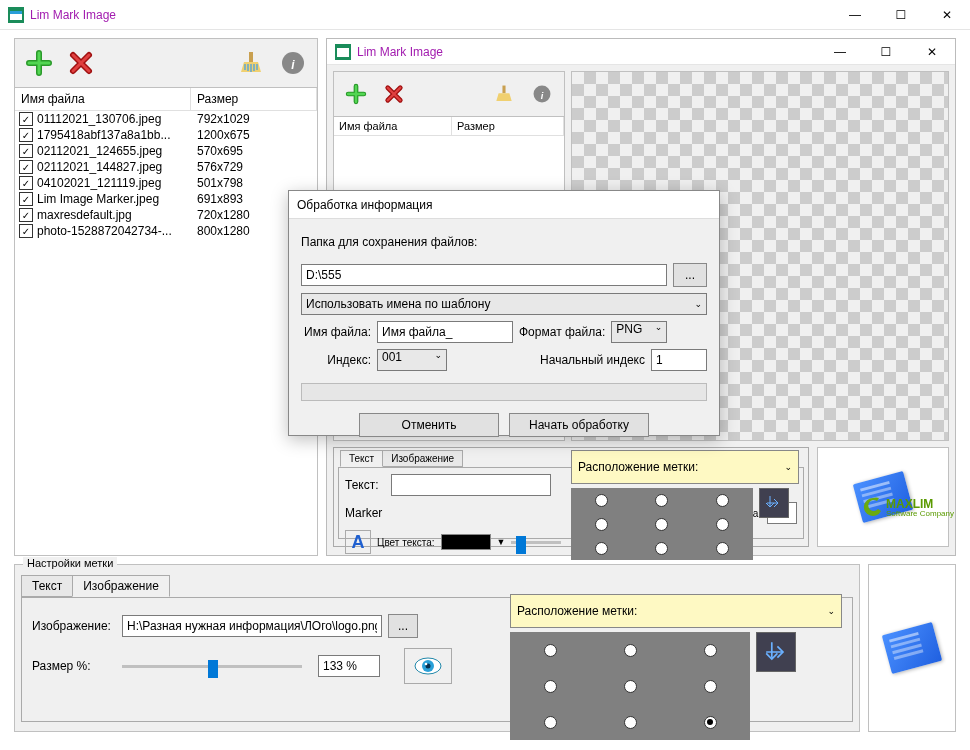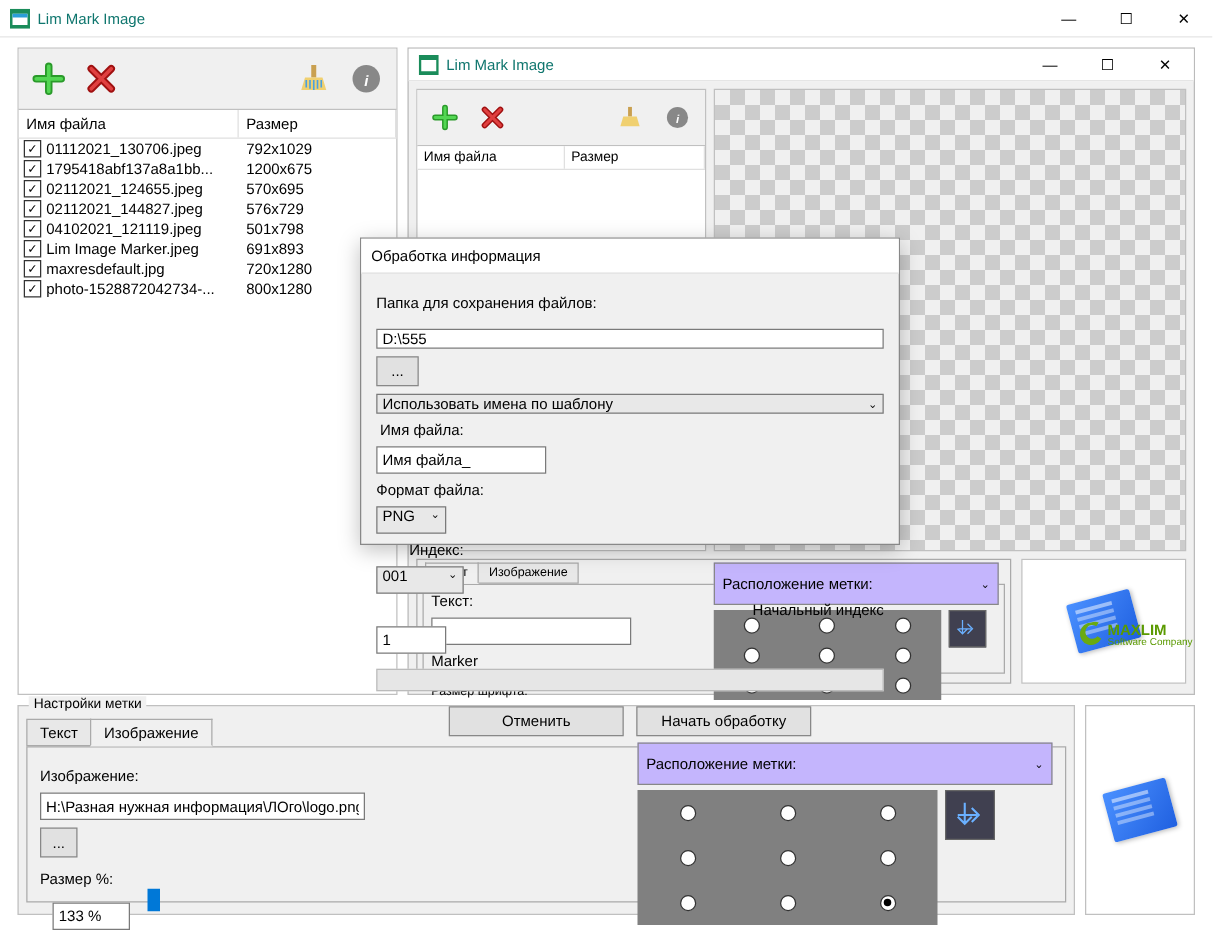--- a/index.html
+++ b/index.html
@@ -1,20 +1,20 @@
 <!DOCTYPE html>
 <html><head>
 <meta charset="utf-8">
 <style>
 * { box-sizing: border-box; margin: 0; padding: 0; font-family: "Segoe UI", Tahoma, sans-serif; font-size: 12px; }
 body { background: #fff; width: 970px; height: 750px; overflow: hidden; position: relative; }
 
 .titlebar { height: 30px; display: flex; align-items: center; padding: 0 0 0 8px; background: #fff; border-bottom: 1px solid #e5e5e5; }
 .titlebar .app-icon { width: 16px; height: 16px; margin-right: 6px; }
-.titlebar .title { flex: 1; color: #0f766e; }
+.titlebar .title { flex: 1; color: #a21caf; }
 .titlebar .winbtns { display: flex; }
 .titlebar .winbtn { width: 46px; height: 30px; display: flex; align-items: center; justify-content: center; color: #000; }
 
 
 .left-panel { position: absolute; top: 38px; left: 14px; width: 304px; height: 518px; background: #fff; border: 1px solid #c0c0c0; }
 .toolbar { height: 48px; display: flex; align-items: center; padding: 4px; gap: 2px; background: #f0f0f0; }
 .toolbar .spacer { flex: 1; }
 .tbtn { width: 40px; height: 40px; display: flex; align-items: center; justify-content: center; border: 1px solid transparent; border-radius: 2px; }
 
 .filelist { border-top: 1px solid #c0c0c0; }
@@ -33,37 +33,37 @@
 .child-window .tbtn { width: 36px; height: 36px; }
 .child-window .fl-head div { font-size: 11px; padding: 3px 5px; }
 
 .checker-bg { position: absolute; top: 32px; left: 244px; right: 6px; height: 370px; background-image: linear-gradient(45deg,#ccc 25%,transparent 25%),linear-gradient(-45deg,#ccc 25%,transparent 25%),linear-gradient(45deg,transparent 75%,#ccc 75%),linear-gradient(-45deg,transparent 75%,#ccc 75%); background-size: 24px 24px; background-position: 0 0,0 12px,12px -12px,-12px 0; border: 1px solid #c0c0c0; }
 
 
 .dialog { position: absolute; top: 190px; left: 288px; width: 432px; height: 246px; background: #f0f0f0; border: 1px solid #888; box-shadow: 0 4px 16px rgba(0,0,0,0.25); z-index: 10; }
 .dialog-title { height: 28px; display: flex; align-items: center; padding: 0 8px; background: #fff; border-bottom: 1px solid #ddd; }
 .dialog-body { padding: 10px 12px; }
 .dialog-body .lbl { display: block; margin: 6px 0 14px; }
-.row { display: flex; gap: 6px; margin-bottom: 6px; flex-direction: column; }
+.row { display: flex; align-items: center; gap: 6px; margin-bottom: 6px; }
 .input { height: 22px; border: 1px solid #7a7a7a; background: #fff; padding: 0 4px; }
 .select { height: 22px; border: 1px solid #7a7a7a; background: #e8e8e8; padding: 0 4px; }
 .btn { height: 24px; border: 1px solid #888; background: #e1e1e1; padding: 0 14px; }
 .progress { height: 18px; border: 1px solid #bbb; background: #e6e6e6; margin: 12px 0; }
 .dlg-actions { display: flex; justify-content: center; gap: 10px; }
 
 
 .settings-outer { position: absolute; left: 14px; top: 564px; width: 846px; height: 168px; border: 1px solid #c0c0c0; background: #f0f0f0; }
 .group-title { position: absolute; top: -8px; left: 8px; background: #f0f0f0; padding: 0 4px; font-size: 11px; }
 .tabs { display: flex; margin: 10px 0 0 6px; }
 .tab { padding: 3px 10px; border: 1px solid #aaa; background: #e8e8e8; margin-right: -1px; position: relative; }
 .tab.active { background: #f0f0f0; border-bottom-color: #f0f0f0; z-index: 1; }
 .tab-panel { border: 1px solid #aaa; margin: 0 6px 6px 6px; padding: 10px; height: 125px; }
 
 .position-grid { position: absolute; top: 10px; right: 10px; width: 332px; }
-.pos-combo { width: 100%; height: 20px; border: 1px solid #888; background: #c4b5fd; display: flex; align-items: center; padding: 16px 6px; justify-content: space-between; margin-bottom: 4px; }
+.pos-combo { width: 100%; height: 20px; border: 1px solid #888; background: #fef9c3; display: flex; align-items: center; padding: 16px 6px; justify-content: space-between; margin-bottom: 4px; }
 .grid-wrap { display: flex; gap: 6px; }
 .grid9 { width: 240px; height: 108px; background: #808080; display: grid; grid-template-columns: repeat(3,1fr); grid-template-rows: repeat(3,1fr); }
 .grid9 .cell { display: flex; align-items: center; justify-content: center; }
 .radio { width: 13px; height: 13px; border-radius: 50%; border: 1px solid #333; background: #fff; display: flex; align-items: center; justify-content: center; }
 .radio.sel::after { content: ""; width: 6px; height: 6px; border-radius: 50%; background: #000; }
 .arrow-btn { width: 40px; height: 40px; background: #404050; border: 1px solid #666; display: flex; align-items: center; justify-content: center; }
 
 
 .thumb-outer { position: absolute; left: 868px; top: 564px; width: 88px; height: 168px; border: 1px solid #c0c0c0; background: #fff; display: flex; align-items: center; justify-content: center; }
 .thumb-inner { width: 52px; height: 40px; background: linear-gradient(135deg,#4a90ff,#2060e0); border-radius: 2px; transform: rotate(-15deg); box-shadow: 1px 1px 4px rgba(0,0,0,0.3); position: relative; }

